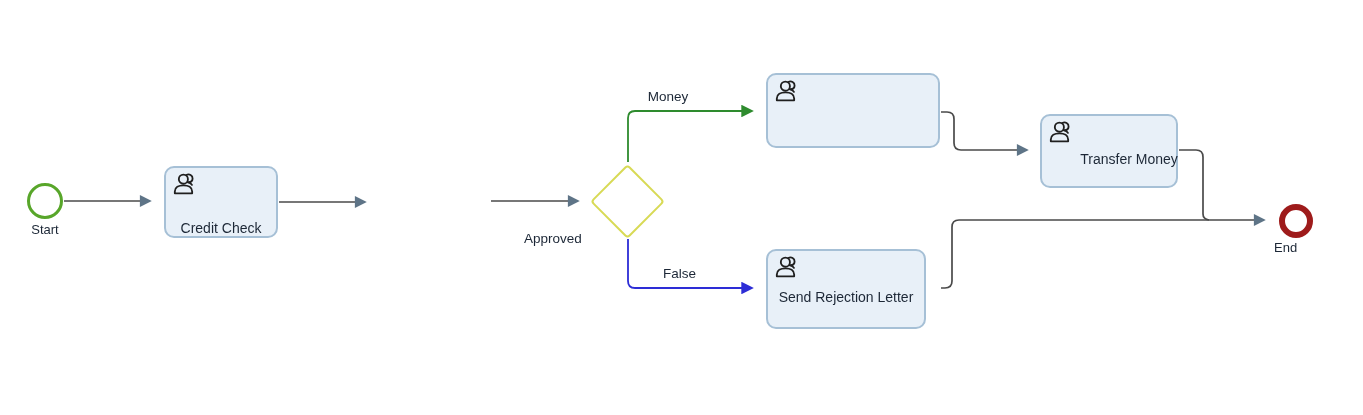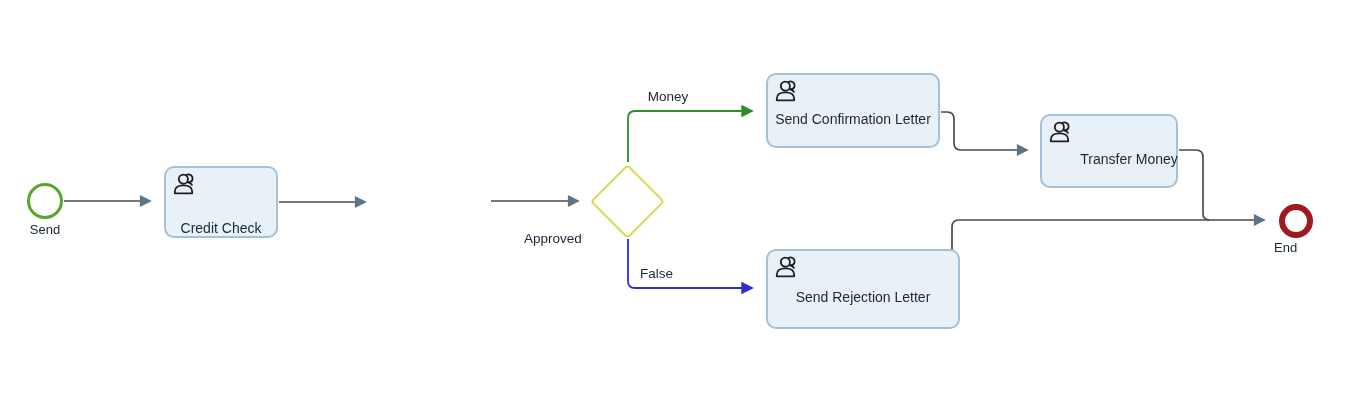--- a/index.html
+++ b/index.html
@@ -63,21 +63,21 @@
   .flow-label{
     position:absolute;
     font-size:13.5px;
     color:var(--text_dark);
     white-space:nowrap;
   }
   .lbl-start{left:24px;top:222px;width:42px;text-align:center;font-size:13px;}
   .lbl-end{left:1274px;top:240px;width:44px;text-align:left;font-size:13px;}
   .lbl-approved{left:524px;top:231px;}
   .lbl-true{left:640px;top:89px;width:56px;text-align:center;}
-  .lbl-false{left:640px;top:266px;width:56px;text-align:left;}
+  .lbl-false{left:640px;top:266px;width:56px;text-align:right;}
 </style>
 </head>
 <body>
 
 <div class="canvas">
 
   <svg class="edges" xmlns="http://www.w3.org/2000/svg">
     <defs>
       <marker id="arrow-gray" viewBox="0 0 10 10" refX="8.5" refY="5" markerWidth="8" markerHeight="7" orient="auto" markerUnits="strokeWidth">
         <path class="mk-gray" d="M0 0 L10 5 L0 10 Z"></path>
@@ -93,21 +93,21 @@
     <path class="edge" d="M279 202 H365" marker-end="url(#arrow-gray)"></path>
     <path class="edge" d="M491 201 H578" marker-end="url(#arrow-gray)"></path>
     <path class="edge green" d="M628 162 V118 Q628 111 635 111 H752" marker-end="url(#arrow-green)"></path>
     <path class="edge blue" d="M628 239 V281 Q628 288 635 288 H752" marker-end="url(#arrow-blue)"></path>
     <path class="edge" d="M941 112 H947 Q954 112 954 119 V143 Q954 150 961 150 H1027" marker-end="url(#arrow-gray)"></path>
     <path class="edge" d="M1179 150 H1196 Q1203 150 1203 157 V214 Q1203 219 1209 220"></path>
     <path class="edge" d="M941 288 H945 Q952 288 952 281 V227 Q952 220 959 220 H1264" marker-end="url(#arrow-gray)"></path>
   </svg>
 
   <div class="event start"></div>
-  <div class="flow-label lbl-start">Send</div>
+  <div class="flow-label lbl-start">Start</div>
 
   <div class="task" style="left:164px;top:166px;width:114px;height:72px;align-items:flex-end;">
     <span class="icon">
       <svg viewBox="0 0 24 22" width="26" height="24">
         <circle cx="10.5" cy="6.6" r="4.2"></circle>
         <path d="M13.2 2.7 c2.7-1.5 6 0.4 5.8 3.3 c-0.15 2-1.7 3.3-3.5 3.3"></path>
         <path d="M14.6 9.4 c1.9 0.4 3.2 1.2 3.8 2.4"></path>
         <path d="M2.6 19.6 v-1.7 c0-3.7 3.5-5.7 8-5.7 c4.5 0 8 2 8 5.7 v1.7 z"></path>
       </svg>
     </span>
@@ -122,36 +122,35 @@
 
   <div class="task" style="left:766px;top:73px;width:174px;height:75px;">
     <span class="icon">
       <svg viewBox="0 0 24 22" width="26" height="24">
         <circle cx="10.5" cy="6.6" r="4.2"></circle>
         <path d="M13.2 2.7 c2.7-1.5 6 0.4 5.8 3.3 c-0.15 2-1.7 3.3-3.5 3.3"></path>
         <path d="M14.6 9.4 c1.9 0.4 3.2 1.2 3.8 2.4"></path>
         <path d="M2.6 19.6 v-1.7 c0-3.7 3.5-5.7 8-5.7 c4.5 0 8 2 8 5.7 v1.7 z"></path>
       </svg>
     </span>
-    <span class="label">Send Confirmation Letter</span>
   </div>
 
   <div class="task" style="left:1040px;top:114px;width:138px;height:74px;padding-left:40px;">
     <span class="icon">
       <svg viewBox="0 0 24 22" width="26" height="24">
         <circle cx="10.5" cy="6.6" r="4.2"></circle>
         <path d="M13.2 2.7 c2.7-1.5 6 0.4 5.8 3.3 c-0.15 2-1.7 3.3-3.5 3.3"></path>
         <path d="M14.6 9.4 c1.9 0.4 3.2 1.2 3.8 2.4"></path>
         <path d="M2.6 19.6 v-1.7 c0-3.7 3.5-5.7 8-5.7 c4.5 0 8 2 8 5.7 v1.7 z"></path>
       </svg>
     </span>
     <span class="label">Transfer Money</span>
   </div>
 
-  <div class="task" style="left:766px;top:249px;width:194px;height:80px;">
+  <div class="task" style="left:766px;top:249px;width:160px;height:80px;">
     <span class="icon">
       <svg viewBox="0 0 24 22" width="26" height="24">
         <circle cx="10.5" cy="6.6" r="4.2"></circle>
         <path d="M13.2 2.7 c2.7-1.5 6 0.4 5.8 3.3 c-0.15 2-1.7 3.3-3.5 3.3"></path>
         <path d="M14.6 9.4 c1.9 0.4 3.2 1.2 3.8 2.4"></path>
         <path d="M2.6 19.6 v-1.7 c0-3.7 3.5-5.7 8-5.7 c4.5 0 8 2 8 5.7 v1.7 z"></path>
       </svg>
     </span>
     <span class="label">Send Rejection Letter</span>
   </div>

